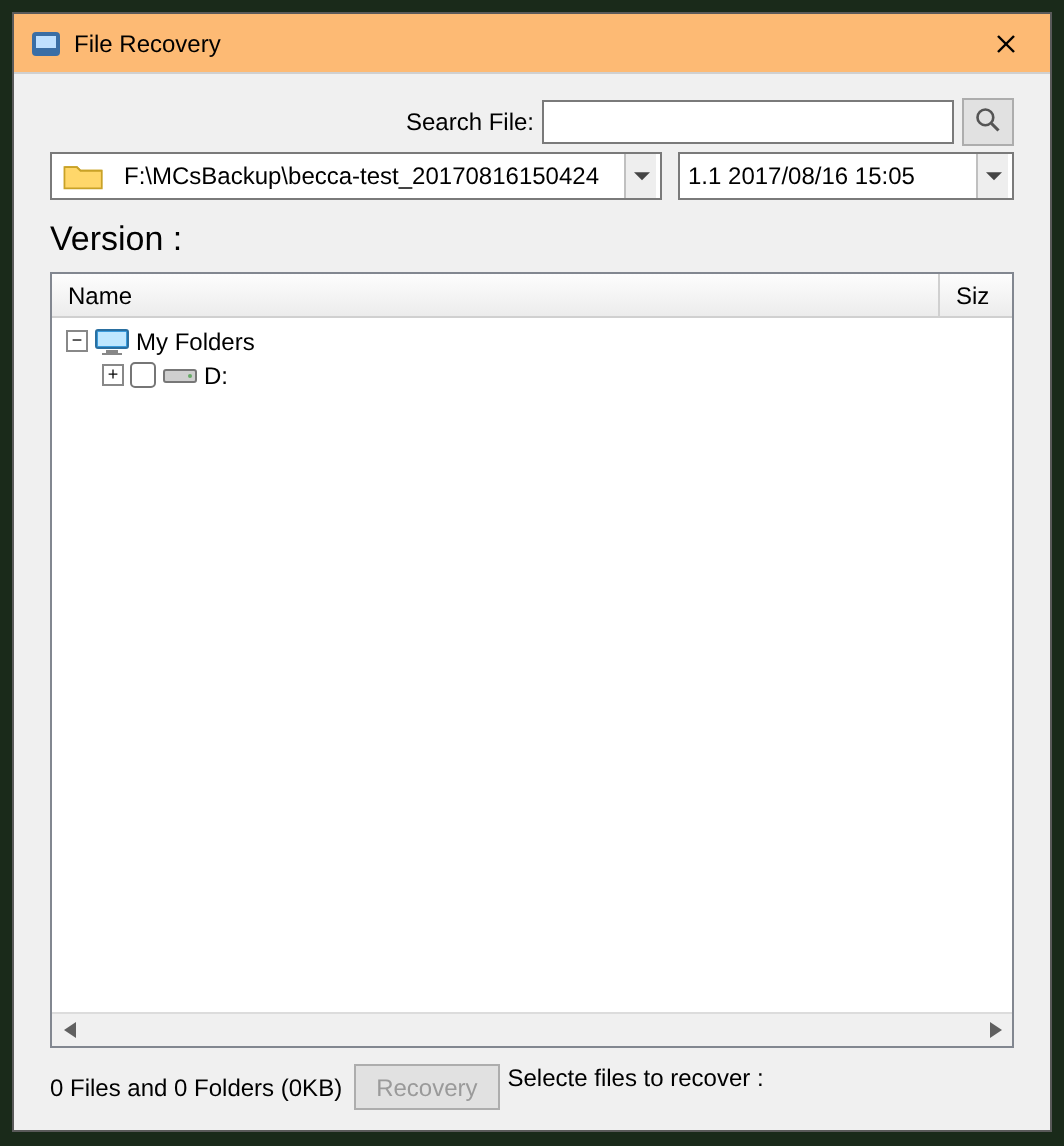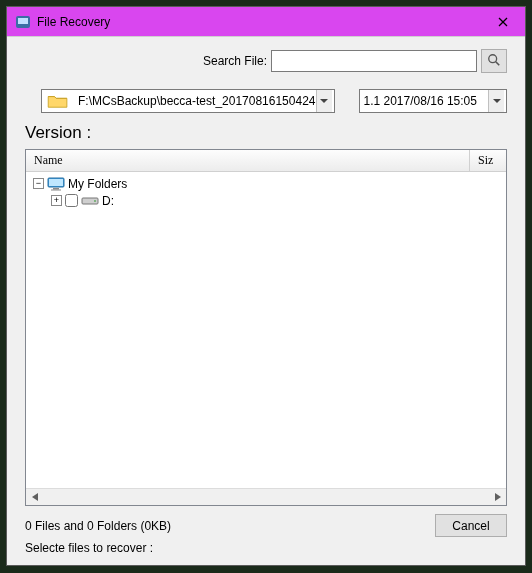--- a/index.html
+++ b/index.html
@@ -17,21 +17,21 @@
     position: absolute;
     left: 6px; top: 6px;
     width: 520px; height: 560px;
     background: #fff;
     border: 1px solid #5a5a5a;
     display: flex;
     flex-direction: column;
   }
   .titlebar {
     height: 30px;
-    background: #d946ef;
+    background: #fdba74;
     display: flex;
     align-items: center;
     border-bottom: 1px solid #d0d0d0;
   }
   .titlebar .appicon {
     width: 16px; height: 16px;
     margin: 0 6px 0 8px;
     display: flex; align-items: center; justify-content: center;
   }
   .titlebar .title {
@@ -52,21 +52,21 @@
     display: flex;
     flex-direction: column;
     background: #f0f0f0;
   }
 
   .search-row {
     display: flex;
     align-items: center;
     justify-content: flex-end;
     gap: 4px;
-    margin-bottom: 16px;
+    margin-bottom: 3px;
   }
   .search-row label { font-size: 12px; }
   .search-row input[type=text] {
     width: 206px; height: 22px;
     border: 1px solid #7a7a7a;
     padding: 0 4px;
     font-size: 12px;
   }
   .icon-btn {
     width: 26px; height: 24px;
@@ -83,21 +83,20 @@
     margin-bottom: 10px;
   }
   .combo {
     height: 24px;
     border: 1px solid #7a7a7a;
     background: #fff;
     display: flex;
     align-items: center;
     padding: 0 2px 0 2px;
     position: relative;
-    margin-left: 16px;
   }
   .combo.path { flex: 1; }
   .combo.version { width: 168px; }
   .combo .folder-icon {
     width: 28px; height: 18px;
     margin-right: 4px;
     display:flex;align-items:center;justify-content:center;
   }
   .combo .text {
     flex: 1;
@@ -122,21 +121,20 @@
     display: flex;
     flex-direction: column;
     overflow: hidden;
   }
   .tree-header {
     display: flex;
     height: 22px;
     background: linear-gradient(#fdfdfd,#ececec);
     border-bottom: 1px solid #d0d0d0;
     font-size: 12px;
-    font-family: Liberation Serif, serif;
   }
   .tree-header .col {
     display: flex; align-items: center;
     padding: 0 8px;
     border-right: 1px solid #d0d0d0;
   }
   .tree-header .col.name { flex: 1; }
   .tree-header .col.size { width: 36px; border-right: none; }
 
   .tree-body {
@@ -177,21 +175,21 @@
   .hscroll .arrowbtn {
     width: 17px; height: 17px;
     background: #f0f0f0;
     display: flex; align-items: center; justify-content: center;
   }
   .hscroll .track { flex: 1; height: 17px; }
 
   .footer {
     padding-top: 8px;
     display: flex;
-    flex-direction: column;
+    flex-direction: row;
     gap: 4px;
   }
   .footer-row1 {
     display: flex;
     align-items: center;
   }
   .footer-row1 .status { flex: 1; font-size: 12px; }
   .btn {
     height: 23px;
     min-width: 72px;
@@ -317,19 +315,19 @@
           <svg viewBox="0 0 6 8" width="6" height="8">
               <path d="M0 0 L6 4 L0 8 Z" fill="#606060"></path>
             </svg>
         </div>
       </div>
     </div>
 
     <div class="footer">
       <div class="footer-row1">
         <span class="status">0 Files and  0 Folders (0KB)</span>
-        <button class="btn">Cancel</button>
+        <button class="btn" disabled="">Recovery</button>
       </div>
       <div class="instr">Selecte files to recover :</div>
     </div>
 
   </div>
 </div>
 
 </body></html>

